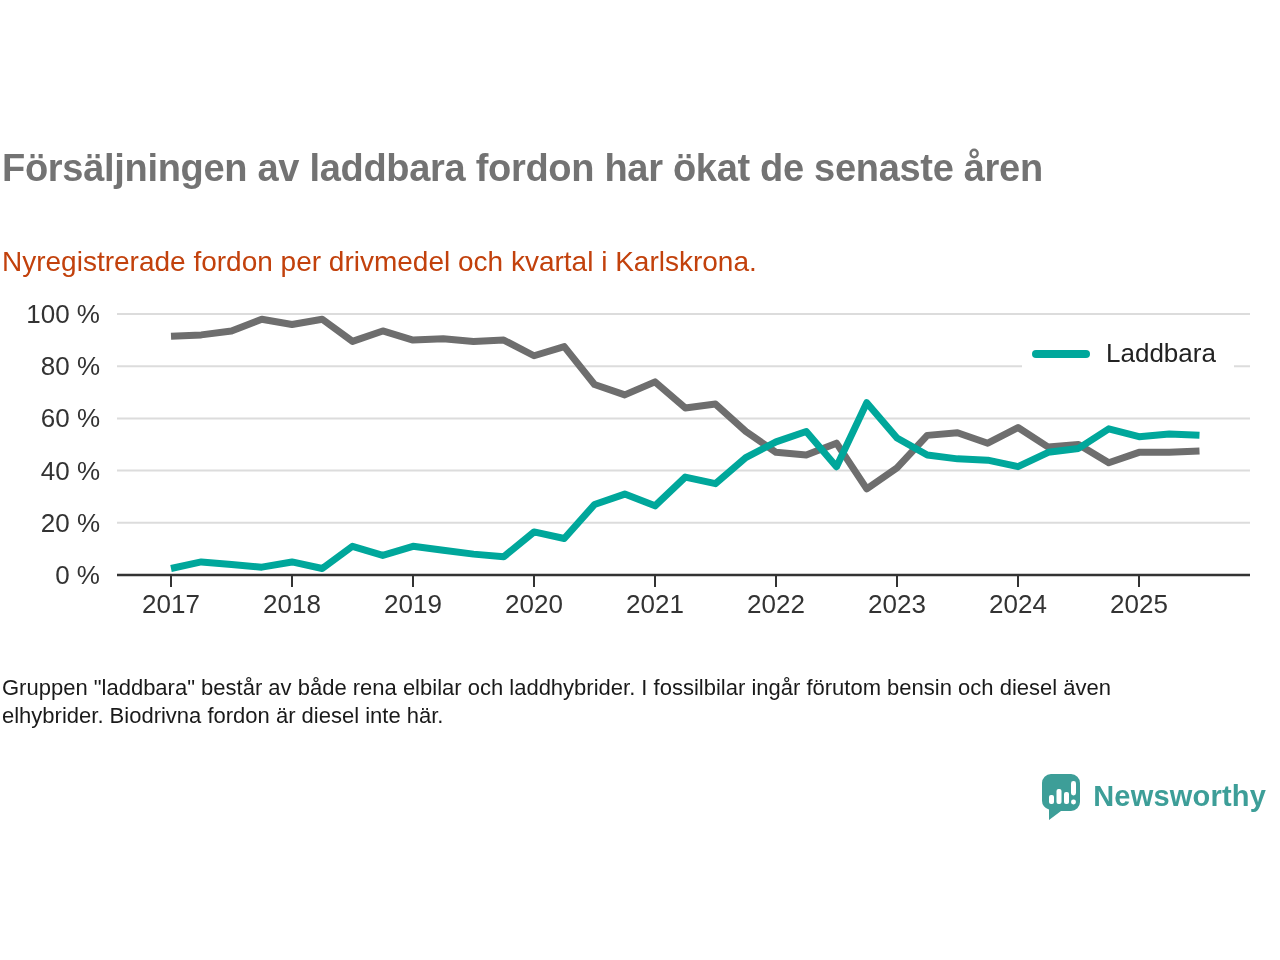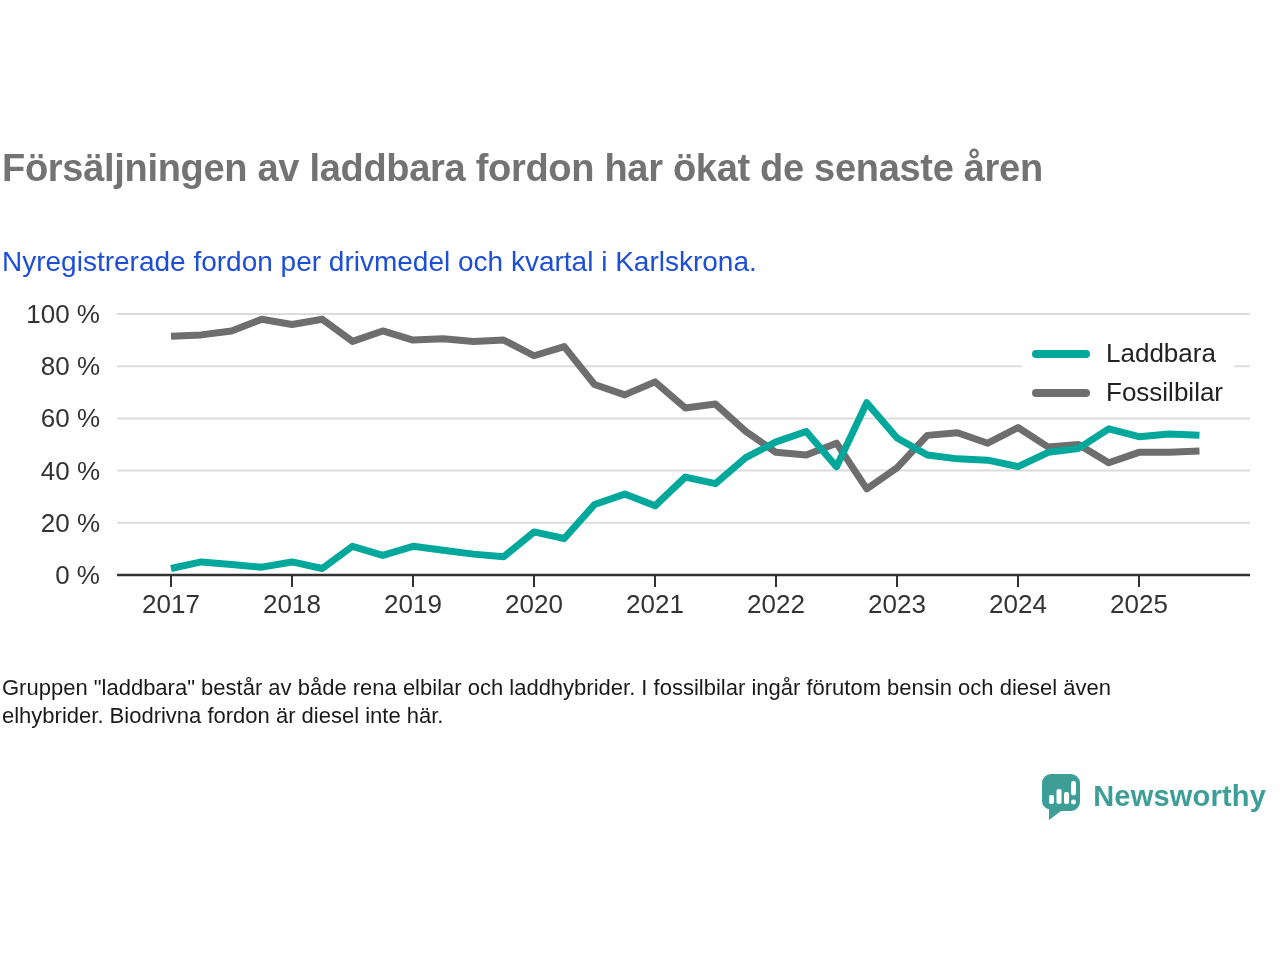--- a/index.html
+++ b/index.html
@@ -6,21 +6,21 @@
   body{
     position:relative;width:1280px;height:960px;overflow:hidden;
     font-family:"Liberation Sans","DejaVu Sans",sans-serif;color:#1a1a1a;
   }
   .page-title{
     position:absolute;left:2px;top:147px;width:1260px;margin:0;
     font-size:38px;font-weight:700;letter-spacing:-0.3px;color:#737373;
   }
   .page-subtitle{
     position:absolute;left:2px;top:246px;width:1260px;margin:0;
-    font-size:28px;font-weight:400;color:#1d4ed8;
+    font-size:28px;font-weight:400;color:#c2410c;
   }
   .chart-svg{position:absolute;left:0;top:0;}
   .legend{
     position:absolute;left:1022px;top:334px;width:212px;
     display:flex;flex-direction:column;background:#0c4a6e;
   }
   .legend-item{
     display:flex;align-items:center;height:39px;background:#fff;
   }
   .legend-swatch{
@@ -76,24 +76,20 @@
     <text x="1139" y="613" text-anchor="middle" fill="#333333" font-size="26" font-family="Liberation Sans, DejaVu Sans, sans-serif">2025</text>
     <polyline points="171.00,336.19 201.25,334.88 231.50,330.97 261.75,319.22 292.00,324.44 322.25,319.22 352.50,341.40 382.75,330.97 413.00,340.10 443.25,338.80 473.50,341.40 503.75,340.10 534.00,355.76 564.25,346.63 594.50,384.47 624.75,394.91 655.00,381.86 685.25,407.96 715.50,404.05 745.75,431.45 776.00,452.33 806.25,454.94 836.50,443.19 866.75,488.87 897.00,467.99 927.25,435.37 957.50,432.75 987.75,443.19 1018.00,427.53 1048.25,447.11 1078.50,444.50 1108.75,462.77 1139.00,452.33 1169.25,452.33 1199.50,451.02" fill="none" stroke="#6e6e6e" stroke-width="7" stroke-linejoin="round" stroke-linecap="butt"></polyline>
     <polyline points="171.00,568.48 201.25,561.95 231.50,564.56 261.75,567.17 292.00,561.95 322.25,568.48 352.50,546.29 382.75,555.42 413.00,546.29 443.25,550.21 473.50,554.12 503.75,556.73 534.00,531.93 564.25,538.46 594.50,504.53 624.75,494.09 655.00,505.84 685.25,477.13 715.50,483.65 745.75,457.55 776.00,441.89 806.25,431.45 836.50,466.69 866.75,402.74 897.00,437.98 927.25,454.94 957.50,458.86 987.75,460.16 1018.00,466.69 1048.25,452.33 1078.50,448.42 1108.75,428.84 1139.00,436.67 1169.25,434.06 1199.50,435.37" fill="none" stroke="#00a79b" stroke-width="7" stroke-linejoin="round" stroke-linecap="butt"></polyline>
   </svg>
 
 <div class="legend">
   <div class="legend-item">
     <span class="legend-swatch" style="background: rgb(0, 167, 155);"></span>
     <span class="legend-label">Laddbara</span>
   </div>
-  <div class="legend-item">
-    <span class="legend-swatch" style="background: rgb(110, 110, 110);"></span>
-    <span class="legend-label">Fossilbilar</span>
-  </div>
 </div>
 
 <p class="footnote">
   <span>Gruppen "laddbara" består av både rena elbilar och laddhybrider. I fossilbilar ingår förutom bensin och diesel även</span><br>
   <span>elhybrider. Biodrivna fordon är diesel inte här.</span>
 </p>
 
 <div class="brand">
   <svg width="40" height="47" viewBox="0 0 40 47">
     <path d="M10 1 h20 a9 9 0 0 1 9 9 v19 a9 9 0 0 1 -9 9 h-10 l-12 9 v-10.5 a9 9 0 0 1 -7 -8.8 v-17.7 a9 9 0 0 1 9 -9 z" fill="#3d9e98"></path>

